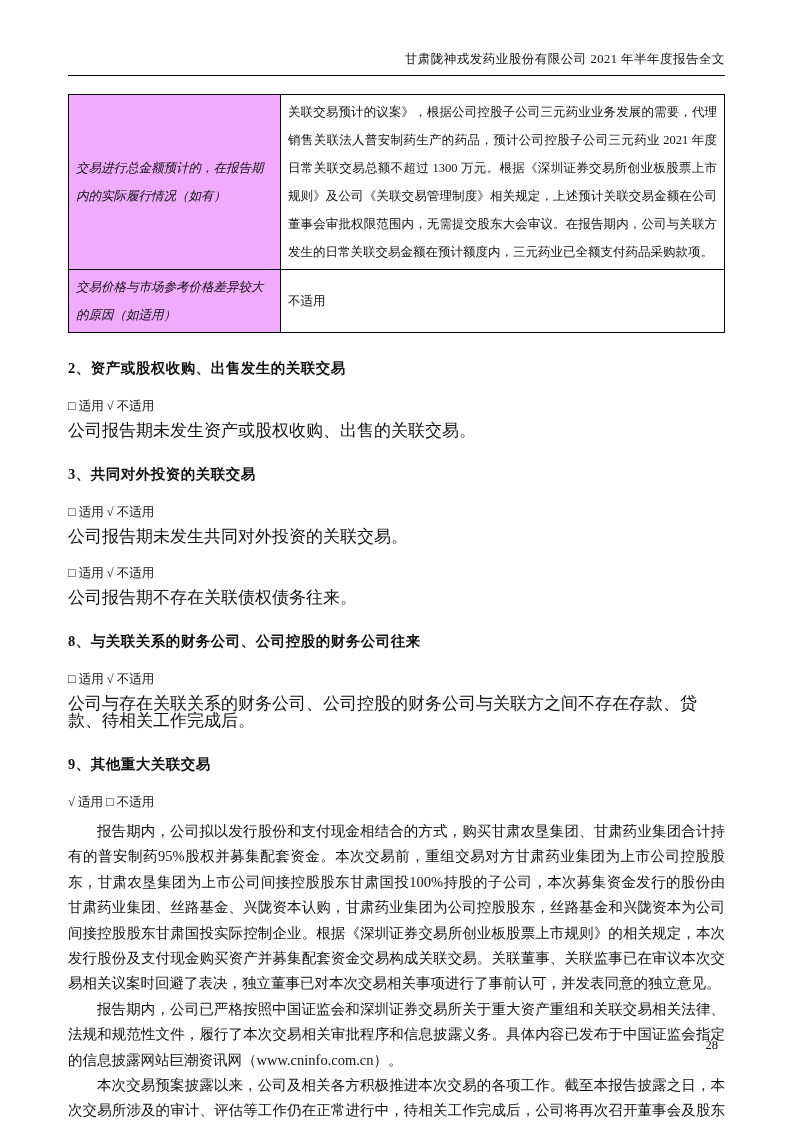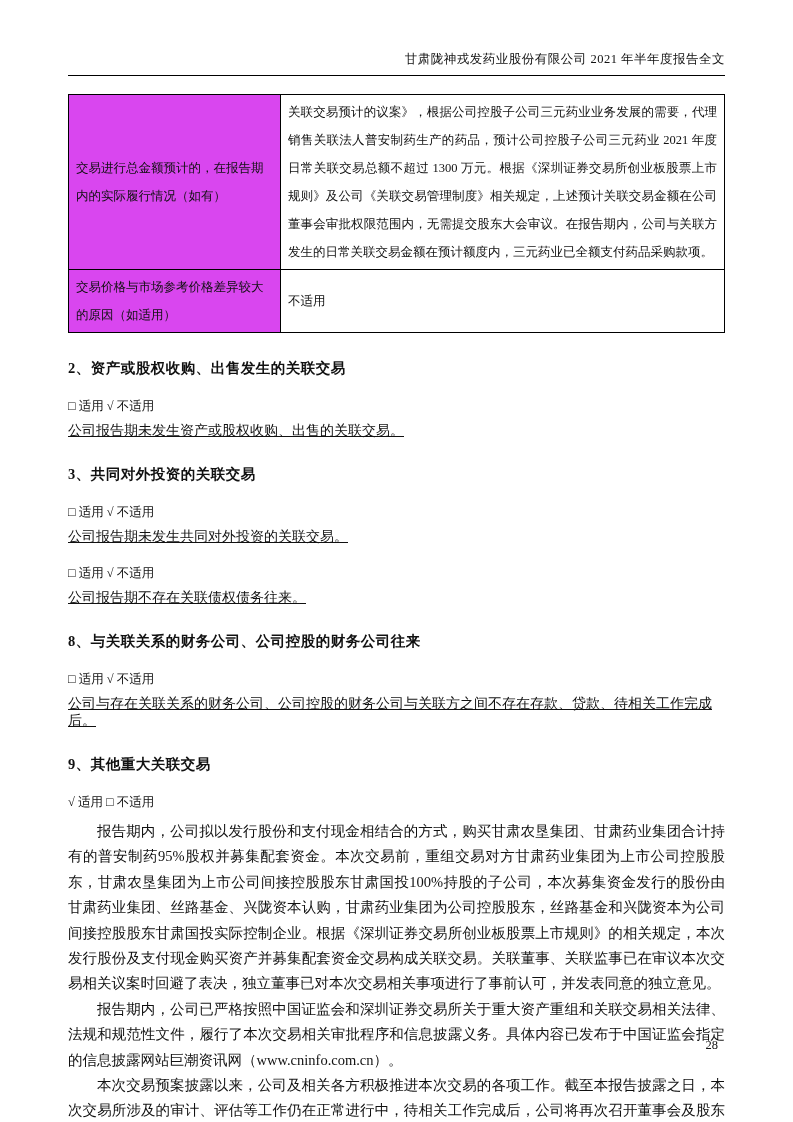--- a/index.html
+++ b/index.html
@@ -29,45 +29,45 @@
     font-size:12.5px;
   }
   table.kv td{
     border:1px solid #000000;
     vertical-align:middle;
     line-height:28px;
     padding:3px 7px;
   }
   td.kv-label{
     width:197px;
-    background:#d946ef;
+    background:#f0abfc;
     vertical-align:top;
     padding-top:5px;
+    font-style:italic;
   }
   td.kv-value{
     text-align:justify;
     text-justify:inter-ideograph;
   }
   .sec-heading{
     font-size:14.5px;
     font-weight:bold;
     margin:26px 0 0 0;
     line-height:19px;
     letter-spacing:0.5px;
   }
   .applicability{
     font-size:12.5px;
     margin:20px 0 0 0;
     line-height:17px;
   }
   .note{
-    font-size:14px;
+    font-size:17px;
     margin:7px 0 0 0;
     line-height:17px;
-    text-decoration:underline;
   }
   .body-paragraphs{
     margin:8px 0 0 0;
   }
   .body-paragraphs p{
     margin:0;
     font-size:14.5px;
     line-height:25.4px;
     text-align:justify;
     text-justify:inter-ideograph;

